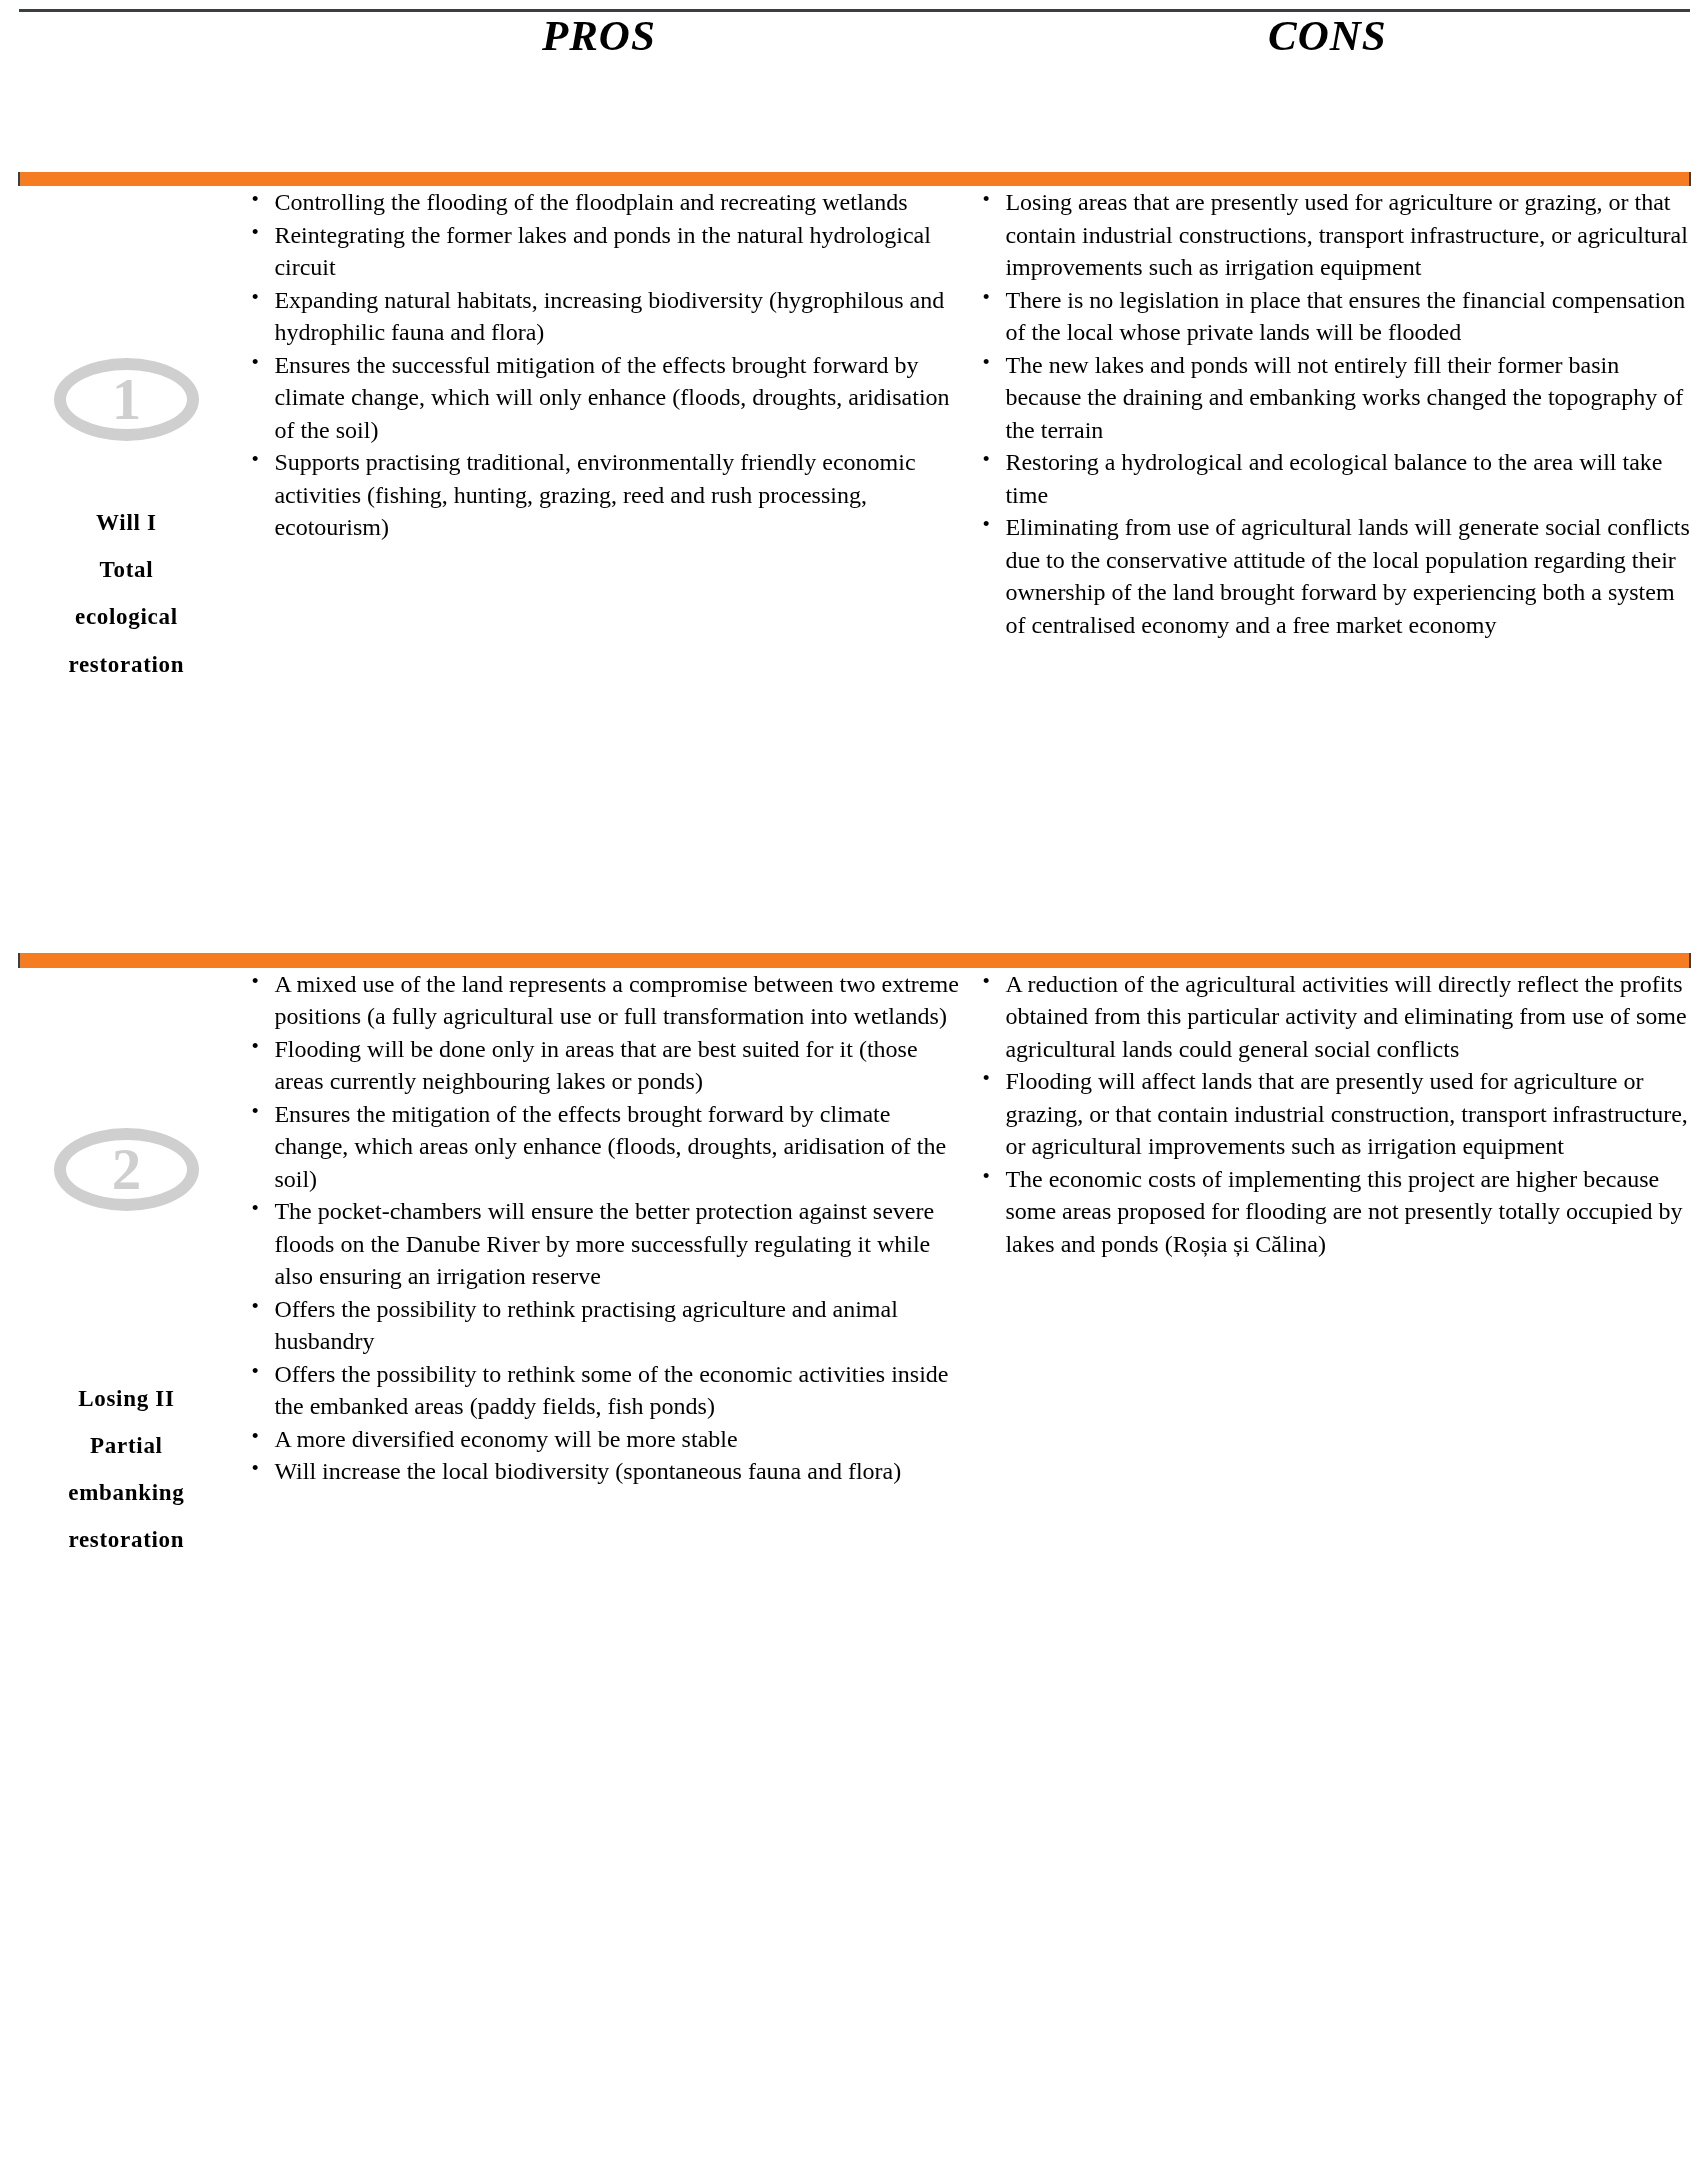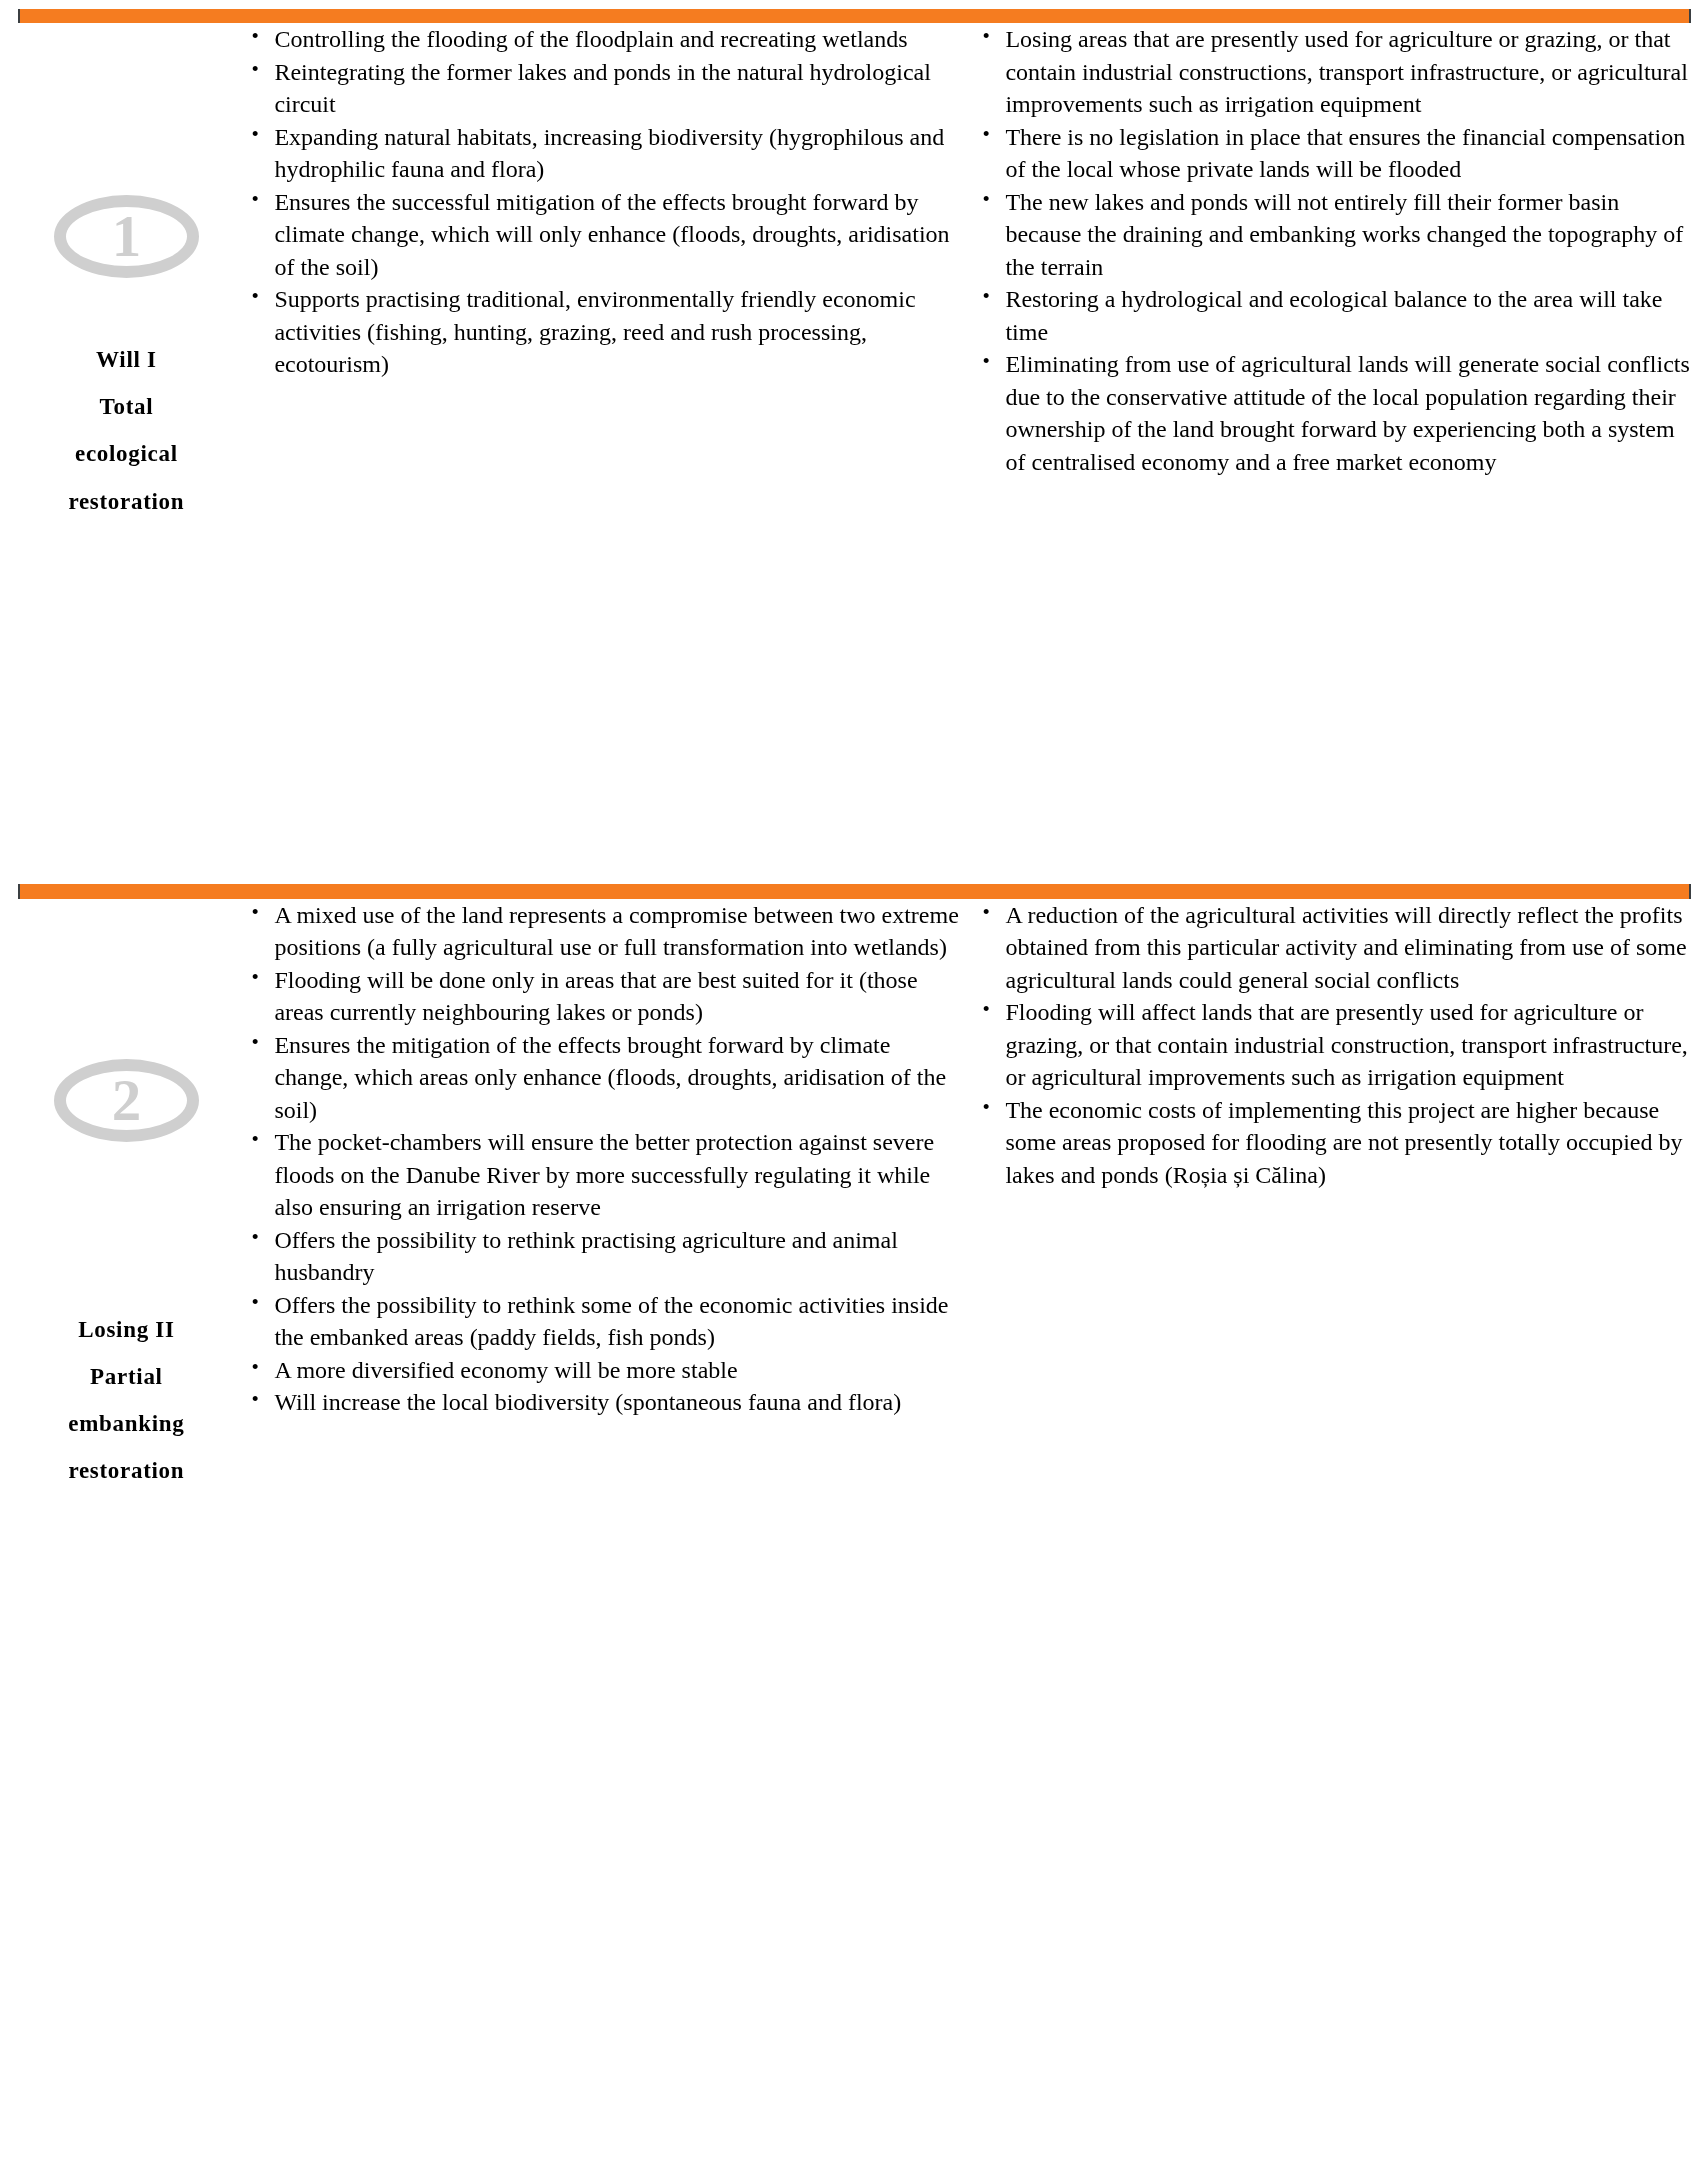--- a/index.html
+++ b/index.html
@@ -143,21 +143,21 @@
     position: absolute;
     left: -23px;
     top: -1px;
     font-size: 21px;
     line-height: 1.355;
     color: #000;
   }
 
   
   .row1 .label-cell,
-  .row1 .list-cell { height: 861px; }
+  .row1 .list-cell { height: 767px; }
   .row1 .label-inner { padding-top: 172px; }
   .row1 .model-name { margin-top: 58px; }
 
   
   .row2 .label-cell,
   .row2 .list-cell { height: 1108px; }
   .row2 .label-inner { padding-top: 160px; }
   .row2 .model-name { margin-top: 164px; }
 
   .bottom-rule { border-bottom: 3.4px solid #3b3f42; }
@@ -168,20 +168,31 @@
 <div class="sheet">
 
   <table class="compare-table">
     <colgroup>
       <col class="c-label">
       <col class="c-pros">
       <col class="c-cons">
     </colgroup>
 
     <tbody>
+        <tr class="hdr-row">
+      <td class="hdr-cell rule-l rule-r">
+        <span class="hdr-text"></span>
+      </td>
+      <td class="hdr-cell rule-r">
+        <span class="hdr-text">PROS</span>
+      </td>
+      <td class="hdr-cell rule-r">
+        <span class="hdr-text">CONS</span>
+      </td>
+    </tr>
 
     <tr class="sep-row">
       <td class="sep-edge-l"></td>
       <td></td>
       <td class="sep-edge-r"></td>
     </tr>
 
     <tr class="body-row row1">
       <td class="label-cell rule-l rule-r">
         <div class="label-inner">

